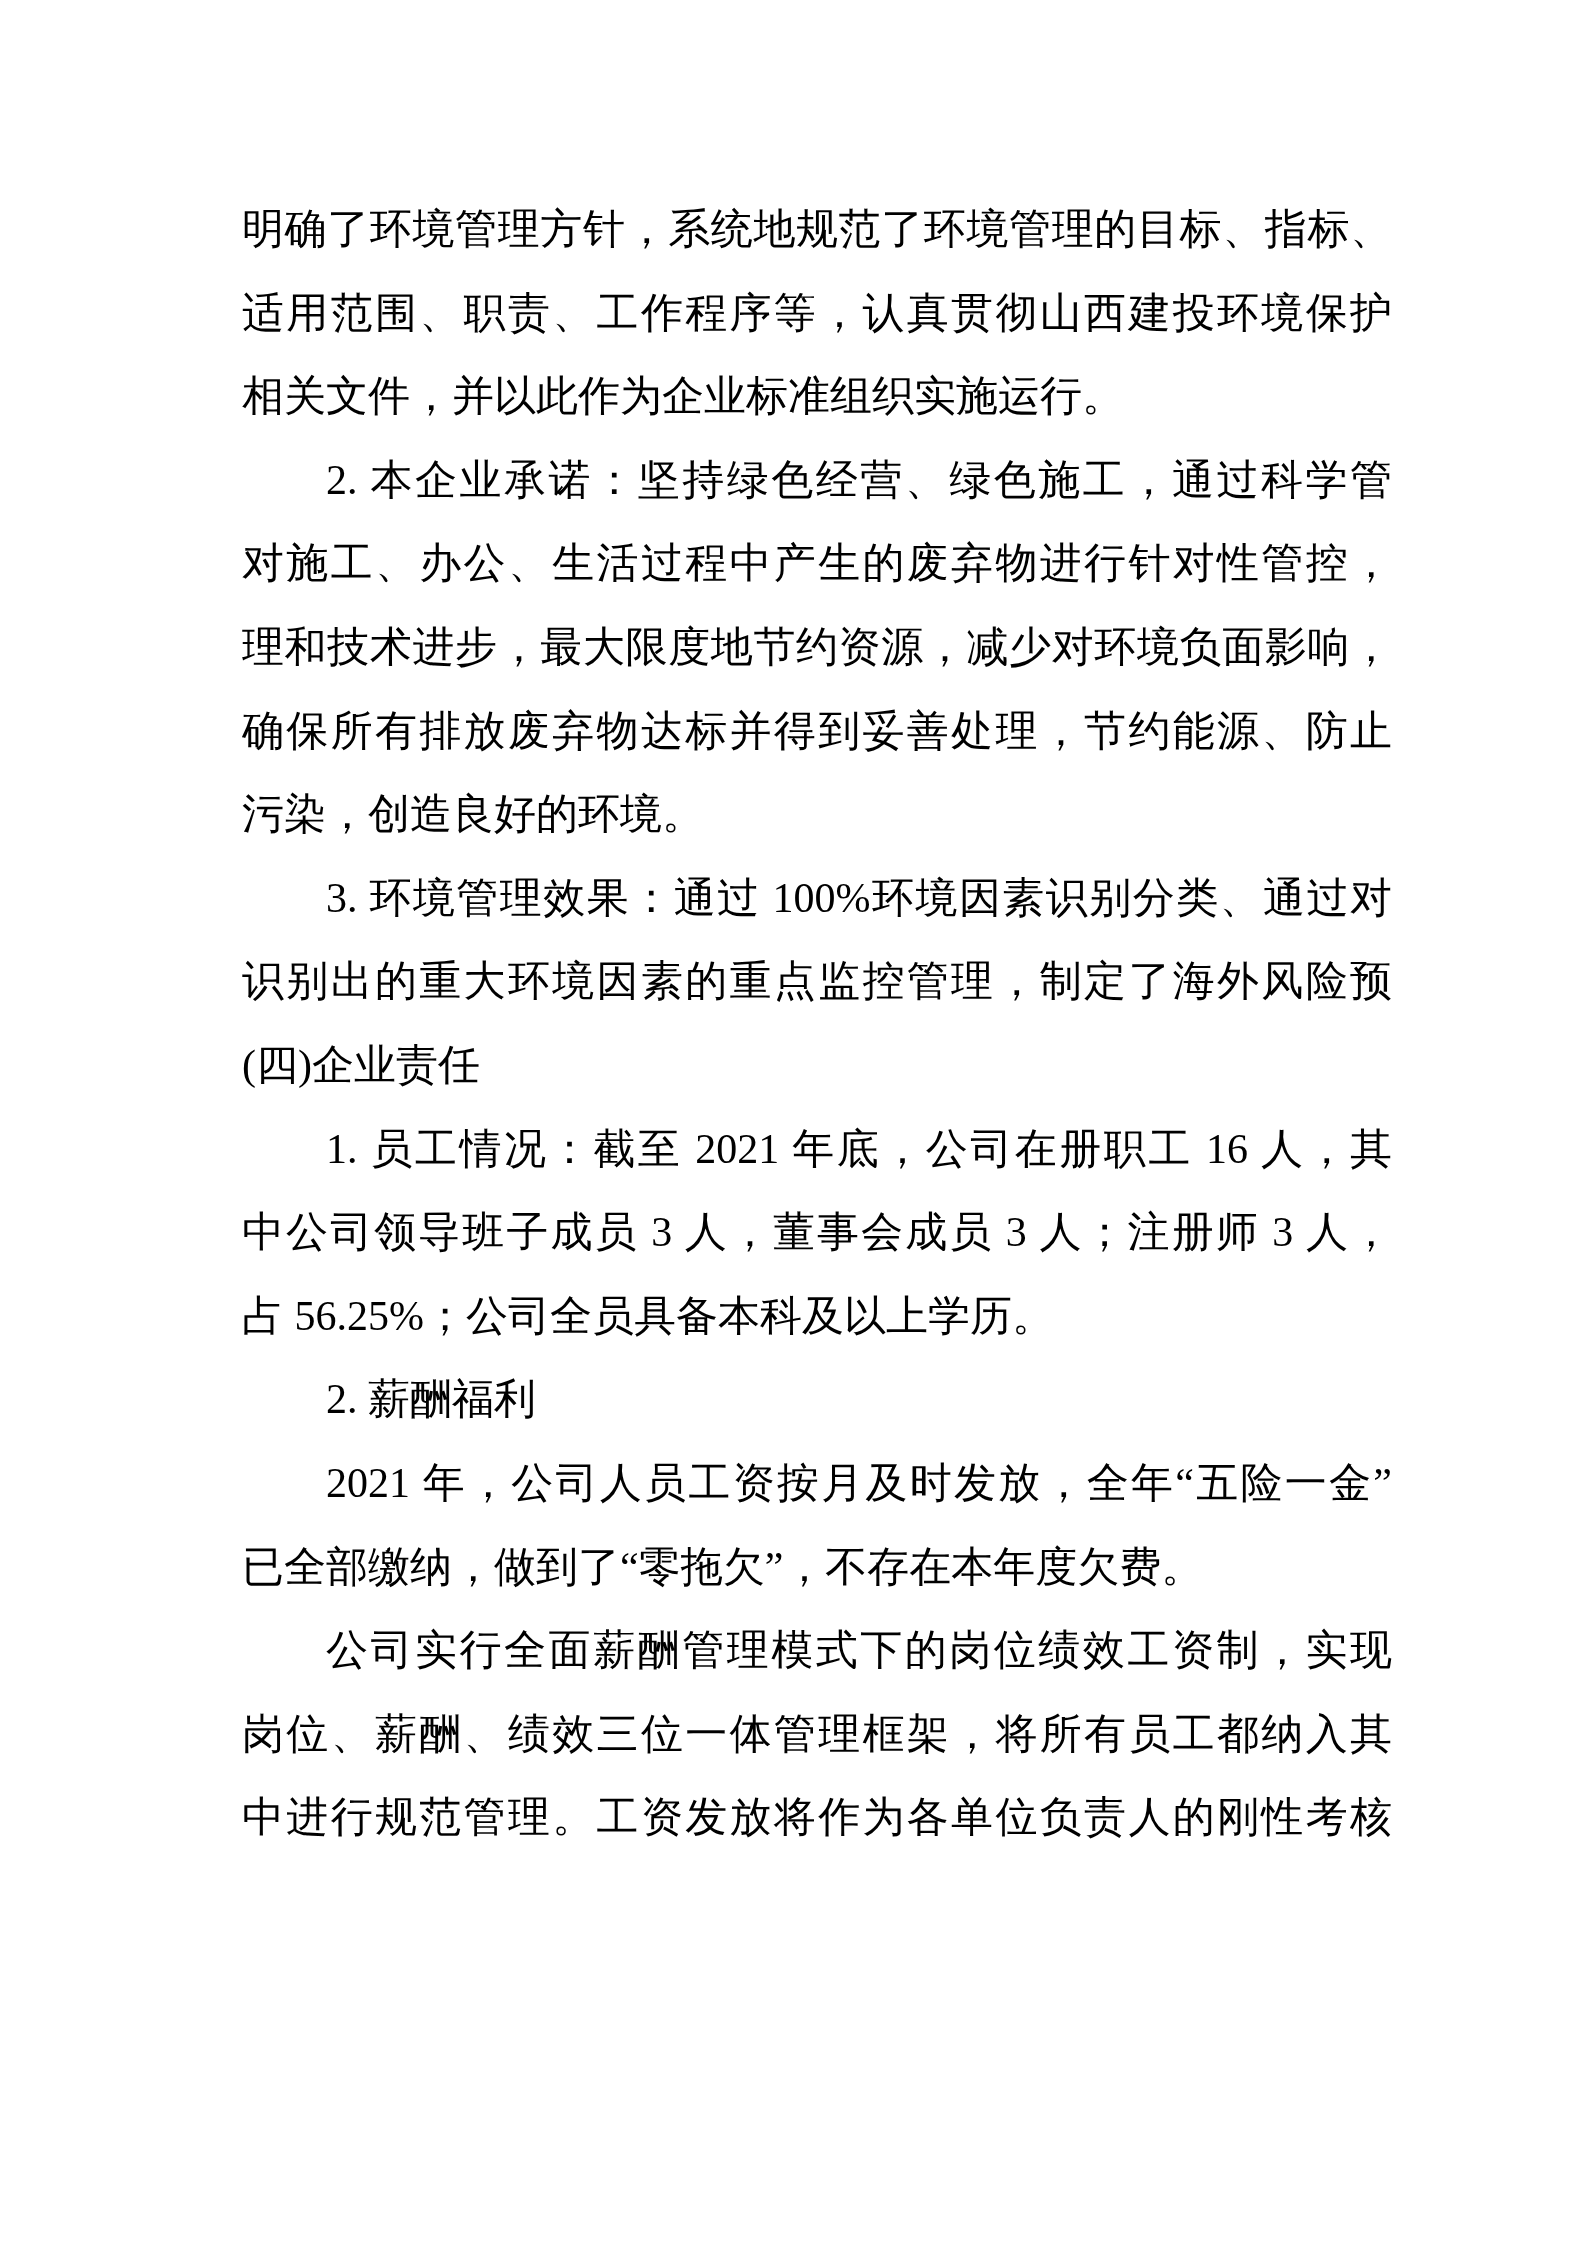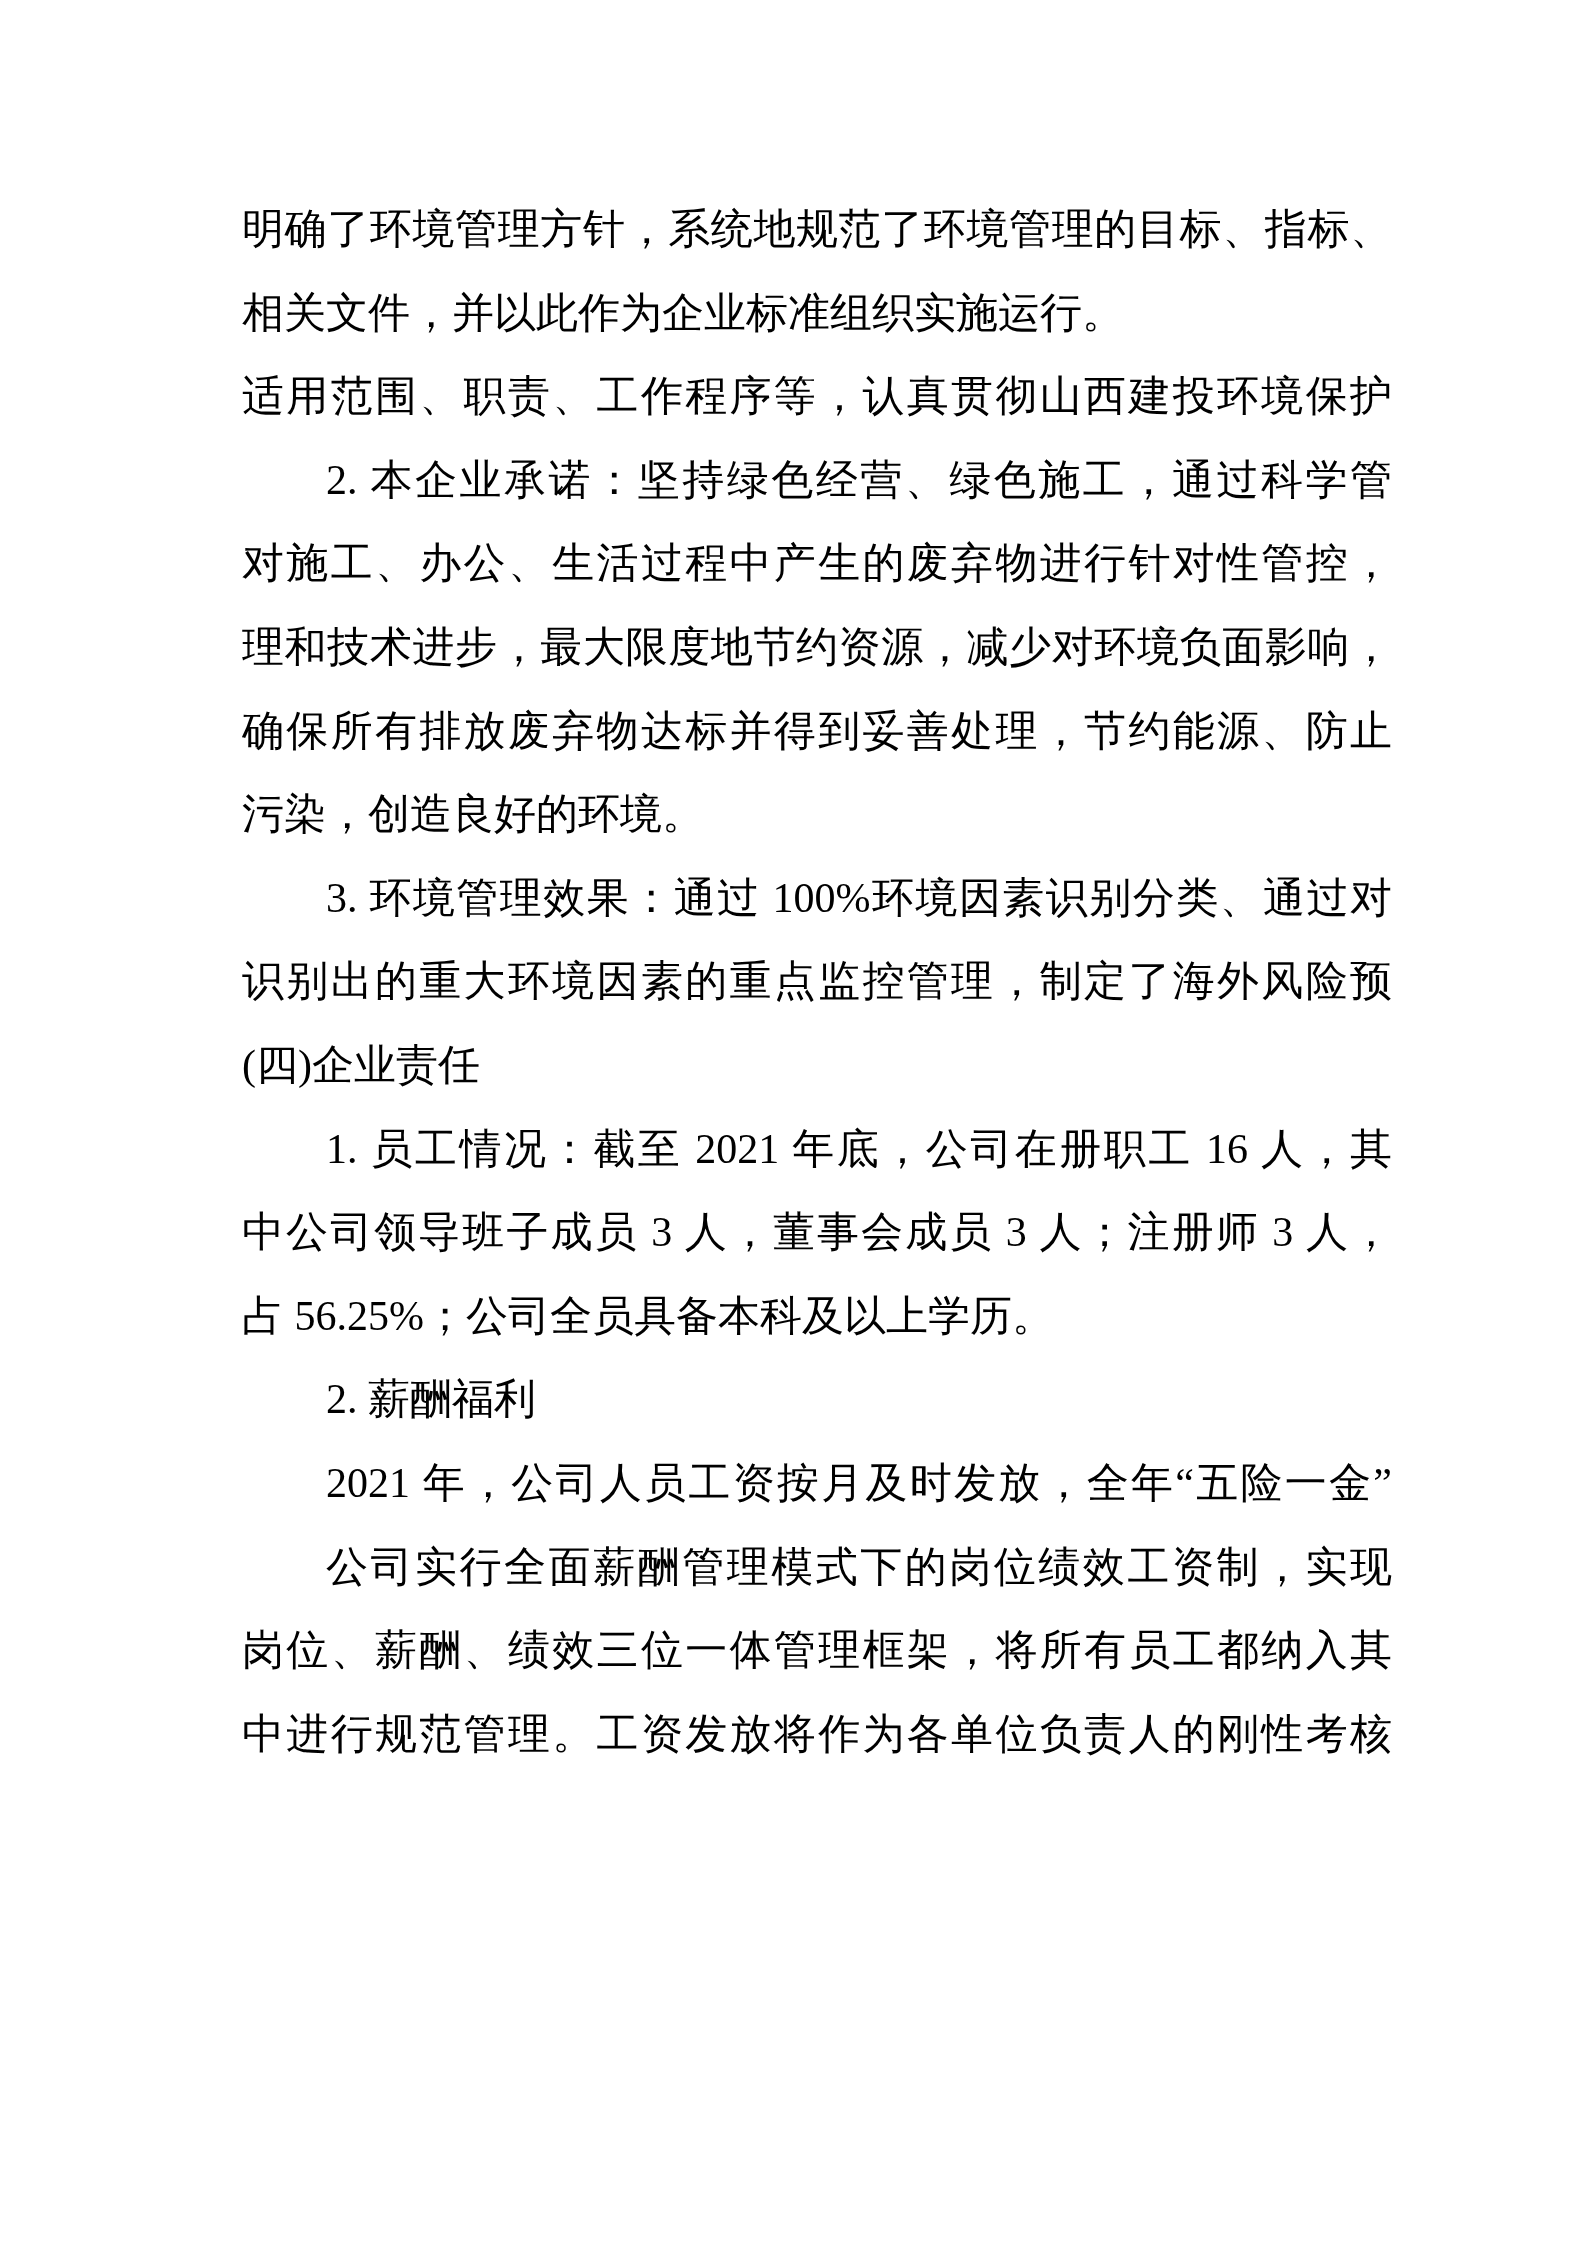--- a/index.html
+++ b/index.html
@@ -37,32 +37,33 @@
   .line.ind {
     text-indent: 2em;
   }
 </style>
 </head>
 <body>
 
 <div class="page">
   <div class="textblock">
     <div class="line j">明确了环境管理方针，系统地规范了环境管理的目标、指标、</div>
+    <div class="line j">适用范围、职责、工作程序等，认真贯彻山西建投环境保护</div>
     <div class="line">相关文件，并以此作为企业标准组织实施运行。</div>
-    <div class="line j">适用范围、职责、工作程序等，认真贯彻山西建投环境保护</div>
     <div class="line j ind">2. 本企业承诺：坚持绿色经营、绿色施工，通过科学管</div>
     <div class="line j">对施工、办公、生活过程中产生的废弃物进行针对性管控，</div>
     <div class="line j">理和技术进步，最大限度地节约资源，减少对环境负面影响，</div>
     <div class="line j">确保所有排放废弃物达标并得到妥善处理，节约能源、防止</div>
     <div class="line">污染，创造良好的环境。</div>
     <div class="line j ind">3. 环境管理效果：通过 100%环境因素识别分类、通过对</div>
     <div class="line j">识别出的重大环境因素的重点监控管理，制定了海外风险预</div>
     <div class="line">(四)企业责任</div>
     <div class="line j ind">1. 员工情况：截至 2021 年底，公司在册职工 16 人，其</div>
     <div class="line j">中公司领导班子成员 3 人，董事会成员 3 人；注册师 3 人，</div>
     <div class="line">占 56.25%；公司全员具备本科及以上学历。</div>
     <div class="line ind">2. 薪酬福利</div>
     <div class="line j ind">2021 年，公司人员工资按月及时发放，全年“五险一金”</div>
+    <div class="line">已全部缴纳，做到了“零拖欠”，不存在本年度欠费。</div>
     <div class="line j ind">公司实行全面薪酬管理模式下的岗位绩效工资制，实现</div>
     <div class="line j">岗位、薪酬、绩效三位一体管理框架，将所有员工都纳入其</div>
     <div class="line j">中进行规范管理。工资发放将作为各单位负责人的刚性考核</div>
   </div>
 </div>
 
 </body></html>

